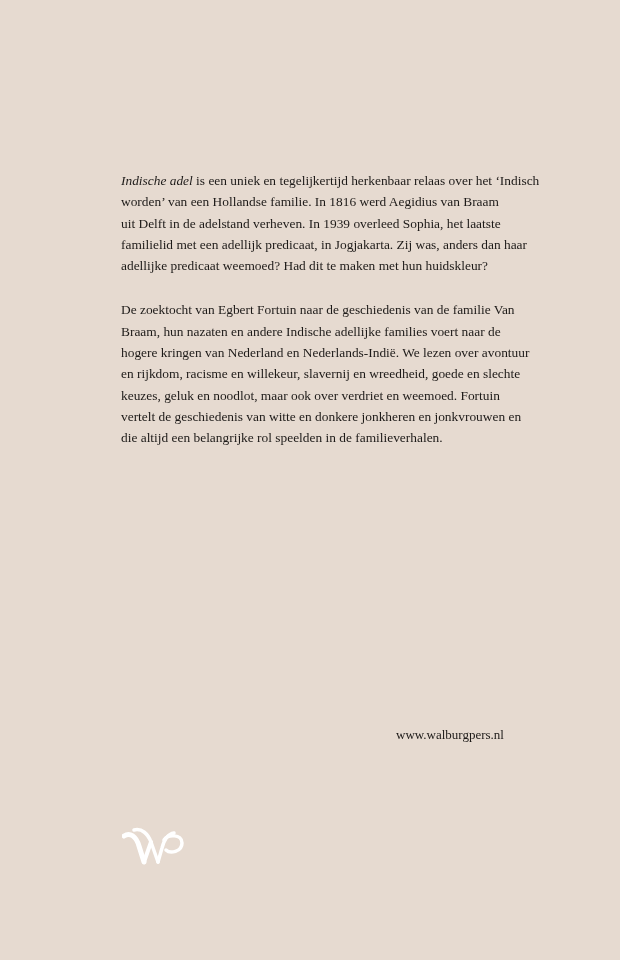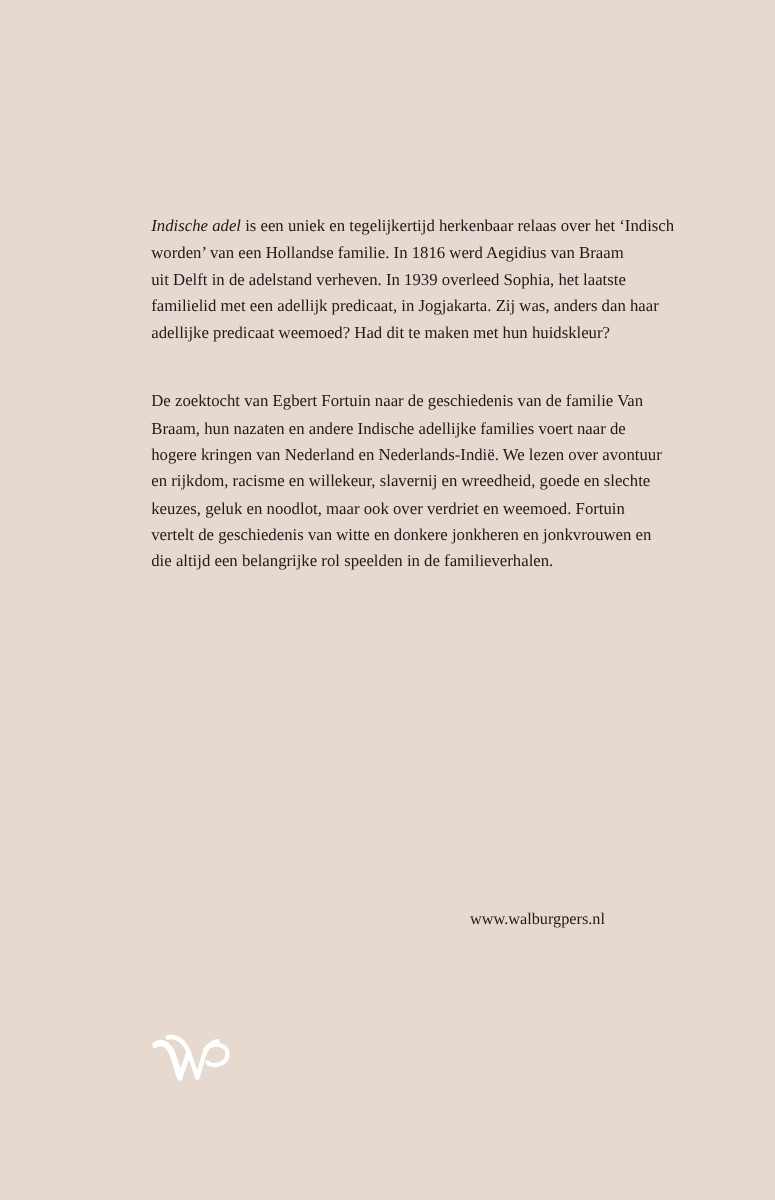--- a/index.html
+++ b/index.html
@@ -13,26 +13,26 @@
   }
   .blurb {
     position: absolute;
     left: 121px;
     top: 170px;
     width: 400px;
     font-size: 13.4px;
     line-height: 21.3px;
   }
   .blurb p { margin: 0; }
-  .blurb p + p { margin-top: 34px; }
+  .blurb p + p { margin-top: 23px; }
   .line { display: block; white-space: nowrap; }
   .it { font-style: italic; text-align: center; }
   .url {
     position: absolute;
-    left: 376px;
+    left: 396px;
     top: 727px;
     font-size: 13px;
     white-space: nowrap;
   }
   .logo {
     position: absolute;
     left: 122px;
     top: 826px;
     width: 64px;
     height: 40px;

